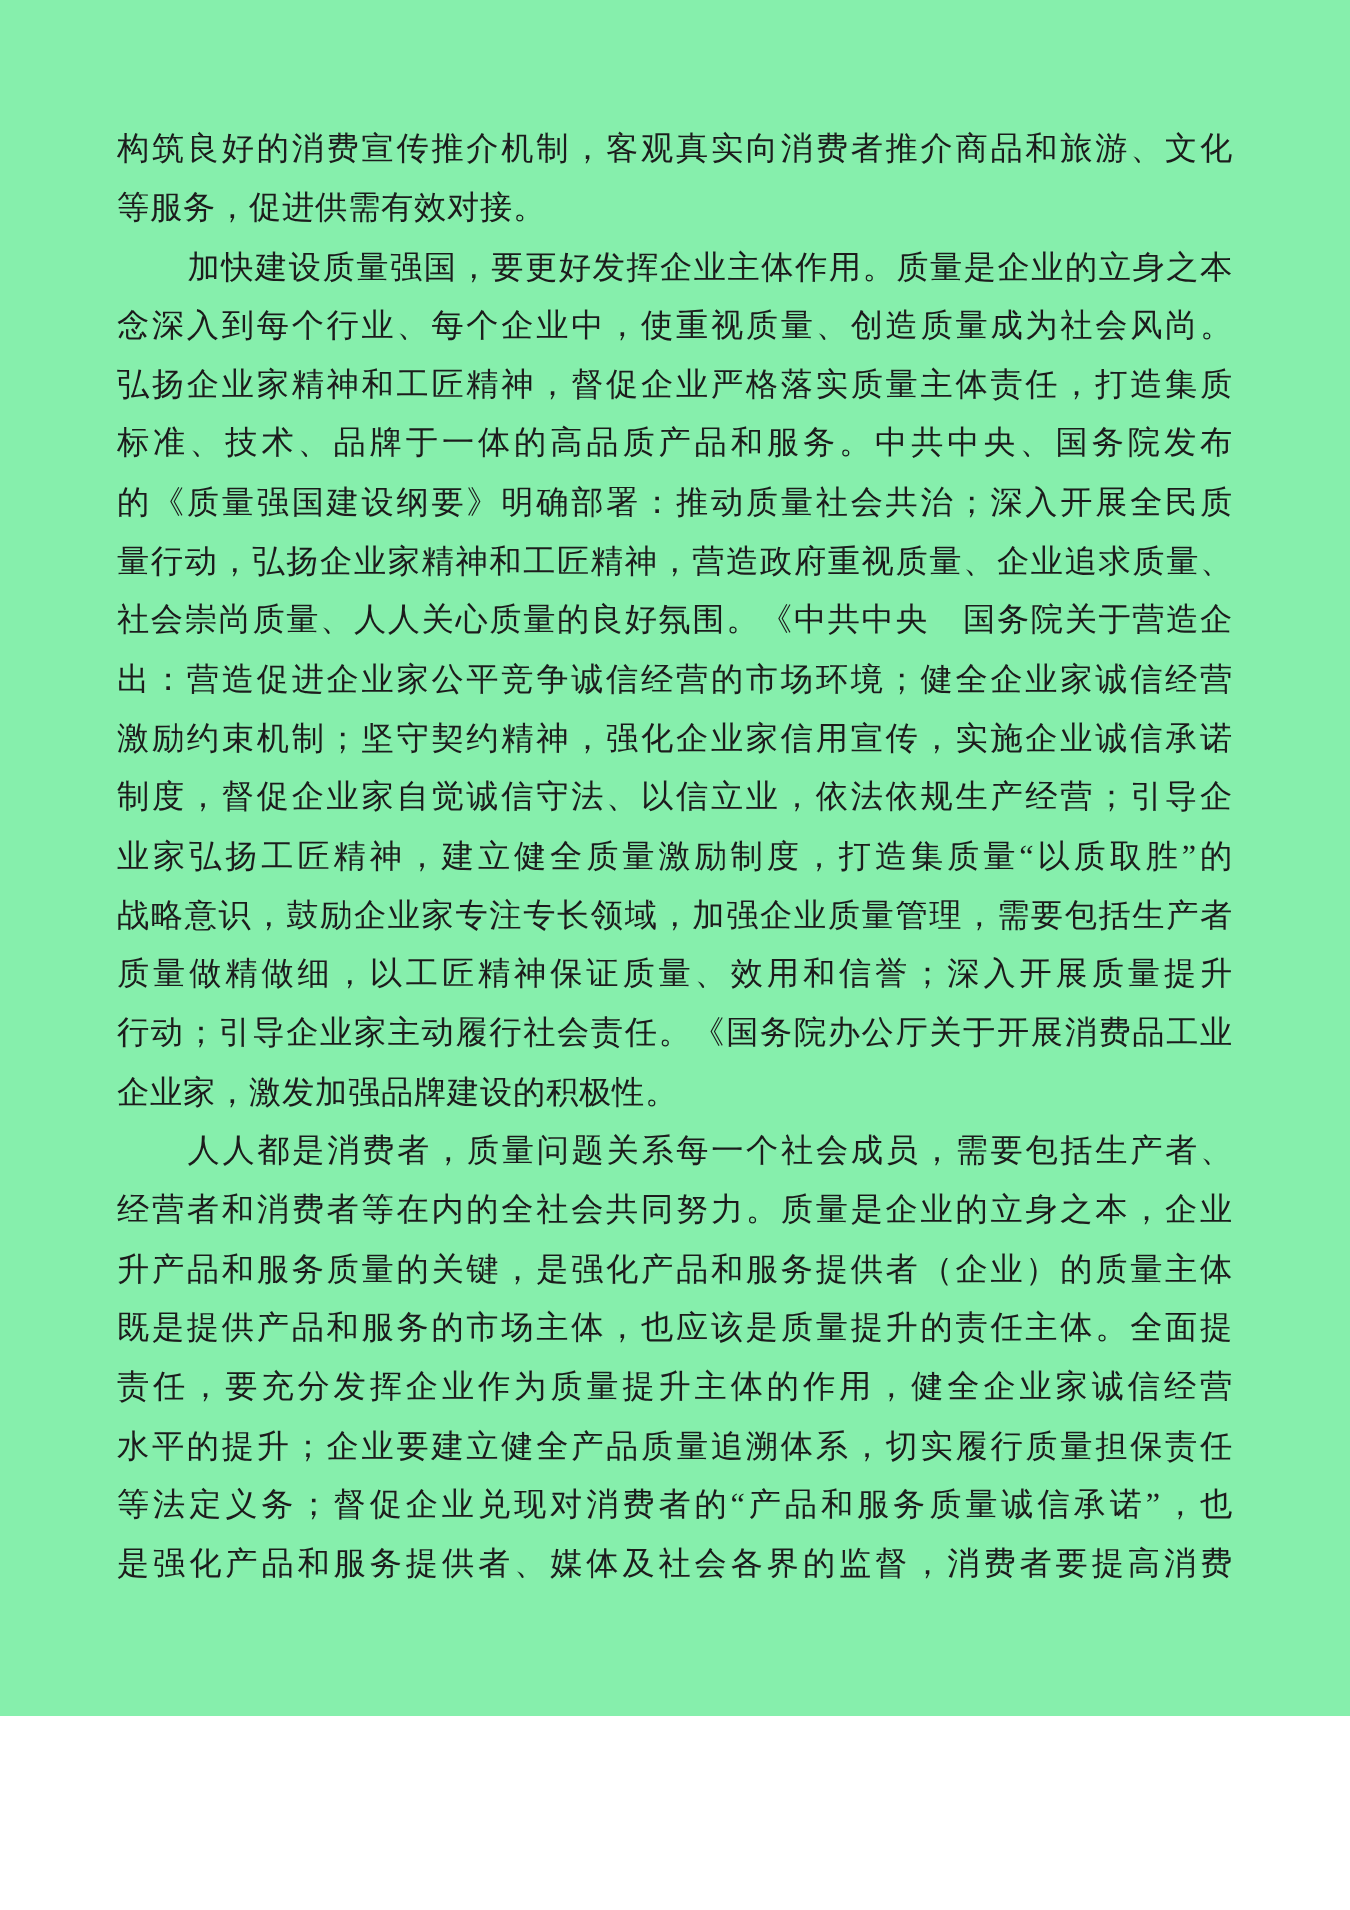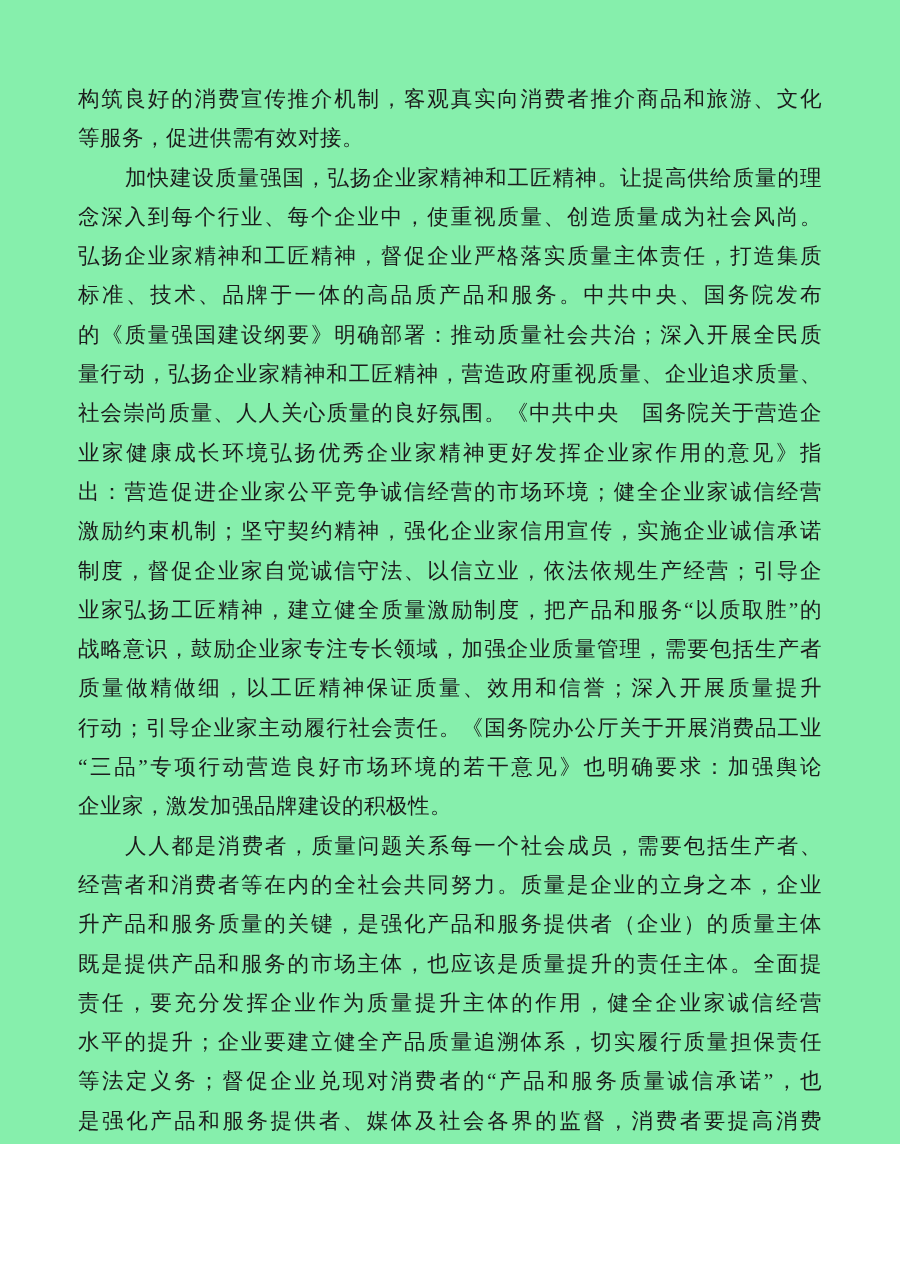--- a/index.html
+++ b/index.html
@@ -48,36 +48,34 @@
     white-space: nowrap;
   }
 </style>
 </head>
 <body>
 
 <div class="doc">
   <div class="body-text" id="text-container">
       <div class="line fill">构筑良好的消费宣传推介机制，客观真实向消费者推介商品和旅游、文化</div>
       <div class="line">等服务，促进供需有效对接。</div>
-      <div class="line indent fill">加快建设质量强国，弘扬企业家精神和工匠精神。让提高供给质量的理</div>
+      <div class="line indent fill">加快建设质量强国，要更好发挥企业主体作用。质量是企业的立身之本</div>
       <div class="line fill">念深入到每个行业、每个企业中，使重视质量、创造质量成为社会风尚。</div>
       <div class="line fill">弘扬企业家精神和工匠精神，督促企业严格落实质量主体责任，打造集质量、</div>
       <div class="line fill">标准、技术、品牌于一体的高品质产品和服务。中共中央、国务院发布</div>
       <div class="line fill">的《质量强国建设纲要》明确部署：推动质量社会共治；深入开展全民质</div>
       <div class="line fill">量行动，弘扬企业家精神和工匠精神，营造政府重视质量、企业追求质量、</div>
       <div class="line fill">社会崇尚质量、人人关心质量的良好氛围。《中共中央　国务院关于营造企</div>
-      <div class="line fill">业家健康成长环境弘扬优秀企业家精神更好发挥企业家作用的意见》指</div>
       <div class="line fill">出：营造促进企业家公平竞争诚信经营的市场环境；健全企业家诚信经营</div>
       <div class="line fill">激励约束机制；坚守契约精神，强化企业家信用宣传，实施企业诚信承诺</div>
       <div class="line fill">制度，督促企业家自觉诚信守法、以信立业，依法依规生产经营；引导企</div>
-      <div class="line fill">业家弘扬工匠精神，建立健全质量激励制度，把产品和服务“以质取胜”的</div>
+      <div class="line fill">业家弘扬工匠精神，建立健全质量激励制度，打造集质量“以质取胜”的</div>
       <div class="line fill">战略意识，鼓励企业家专注专长领域，加强企业质量管理，需要包括生产者</div>
       <div class="line fill">质量做精做细，以工匠精神保证质量、效用和信誉；深入开展质量提升</div>
       <div class="line fill">行动；引导企业家主动履行社会责任。《国务院办公厅关于开展消费品工业</div>
-      <div class="line fill">“三品”专项行动营造良好市场环境的若干意见》也明确要求：加强舆论</div>
       <div class="line">企业家，激发加强品牌建设的积极性。</div>
       <div class="line indent fill">人人都是消费者，质量问题关系每一个社会成员，需要包括生产者、</div>
       <div class="line fill">经营者和消费者等在内的全社会共同努力。质量是企业的立身之本，企业</div>
       <div class="line fill">升产品和服务质量的关键，是强化产品和服务提供者（企业）的质量主体</div>
       <div class="line fill">既是提供产品和服务的市场主体，也应该是质量提升的责任主体。全面提</div>
       <div class="line fill">责任，要充分发挥企业作为质量提升主体的作用，健全企业家诚信经营</div>
       <div class="line fill">水平的提升；企业要建立健全产品质量追溯体系，切实履行质量担保责任</div>
       <div class="line fill">等法定义务；督促企业兑现对消费者的“产品和服务质量诚信承诺”，也</div>
       <div class="line fill">是强化产品和服务提供者、媒体及社会各界的监督，消费者要提高消费</div>
     </div>

